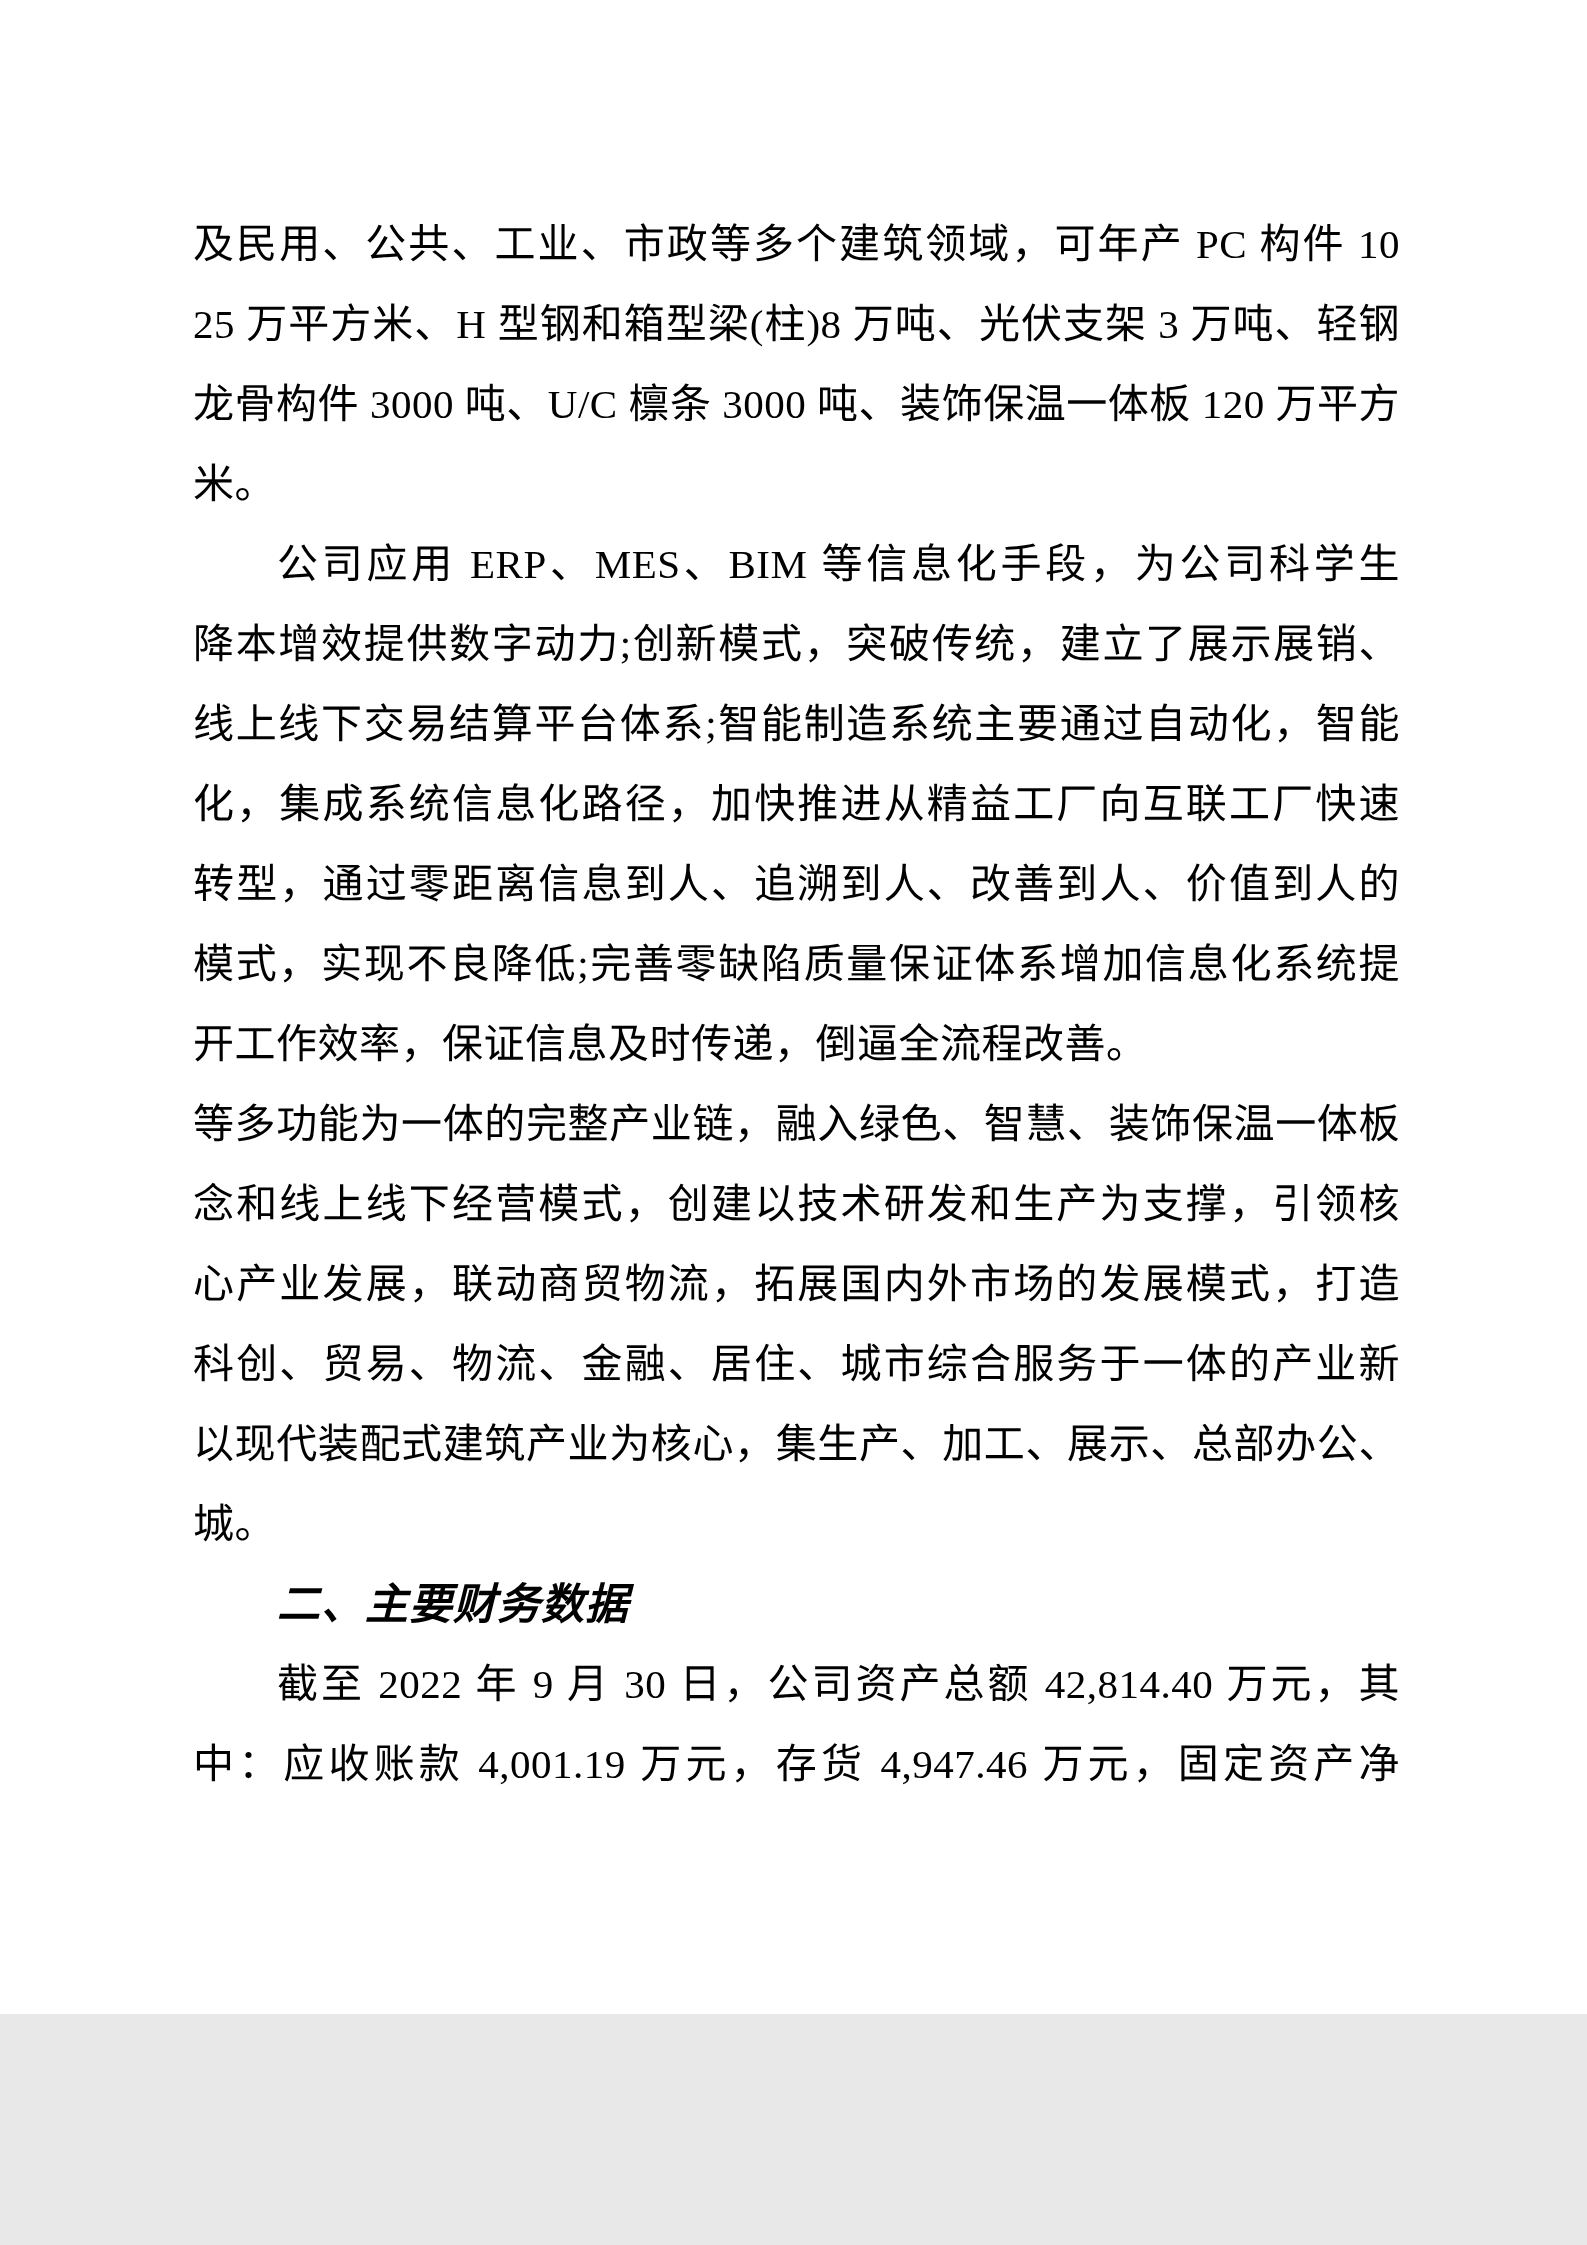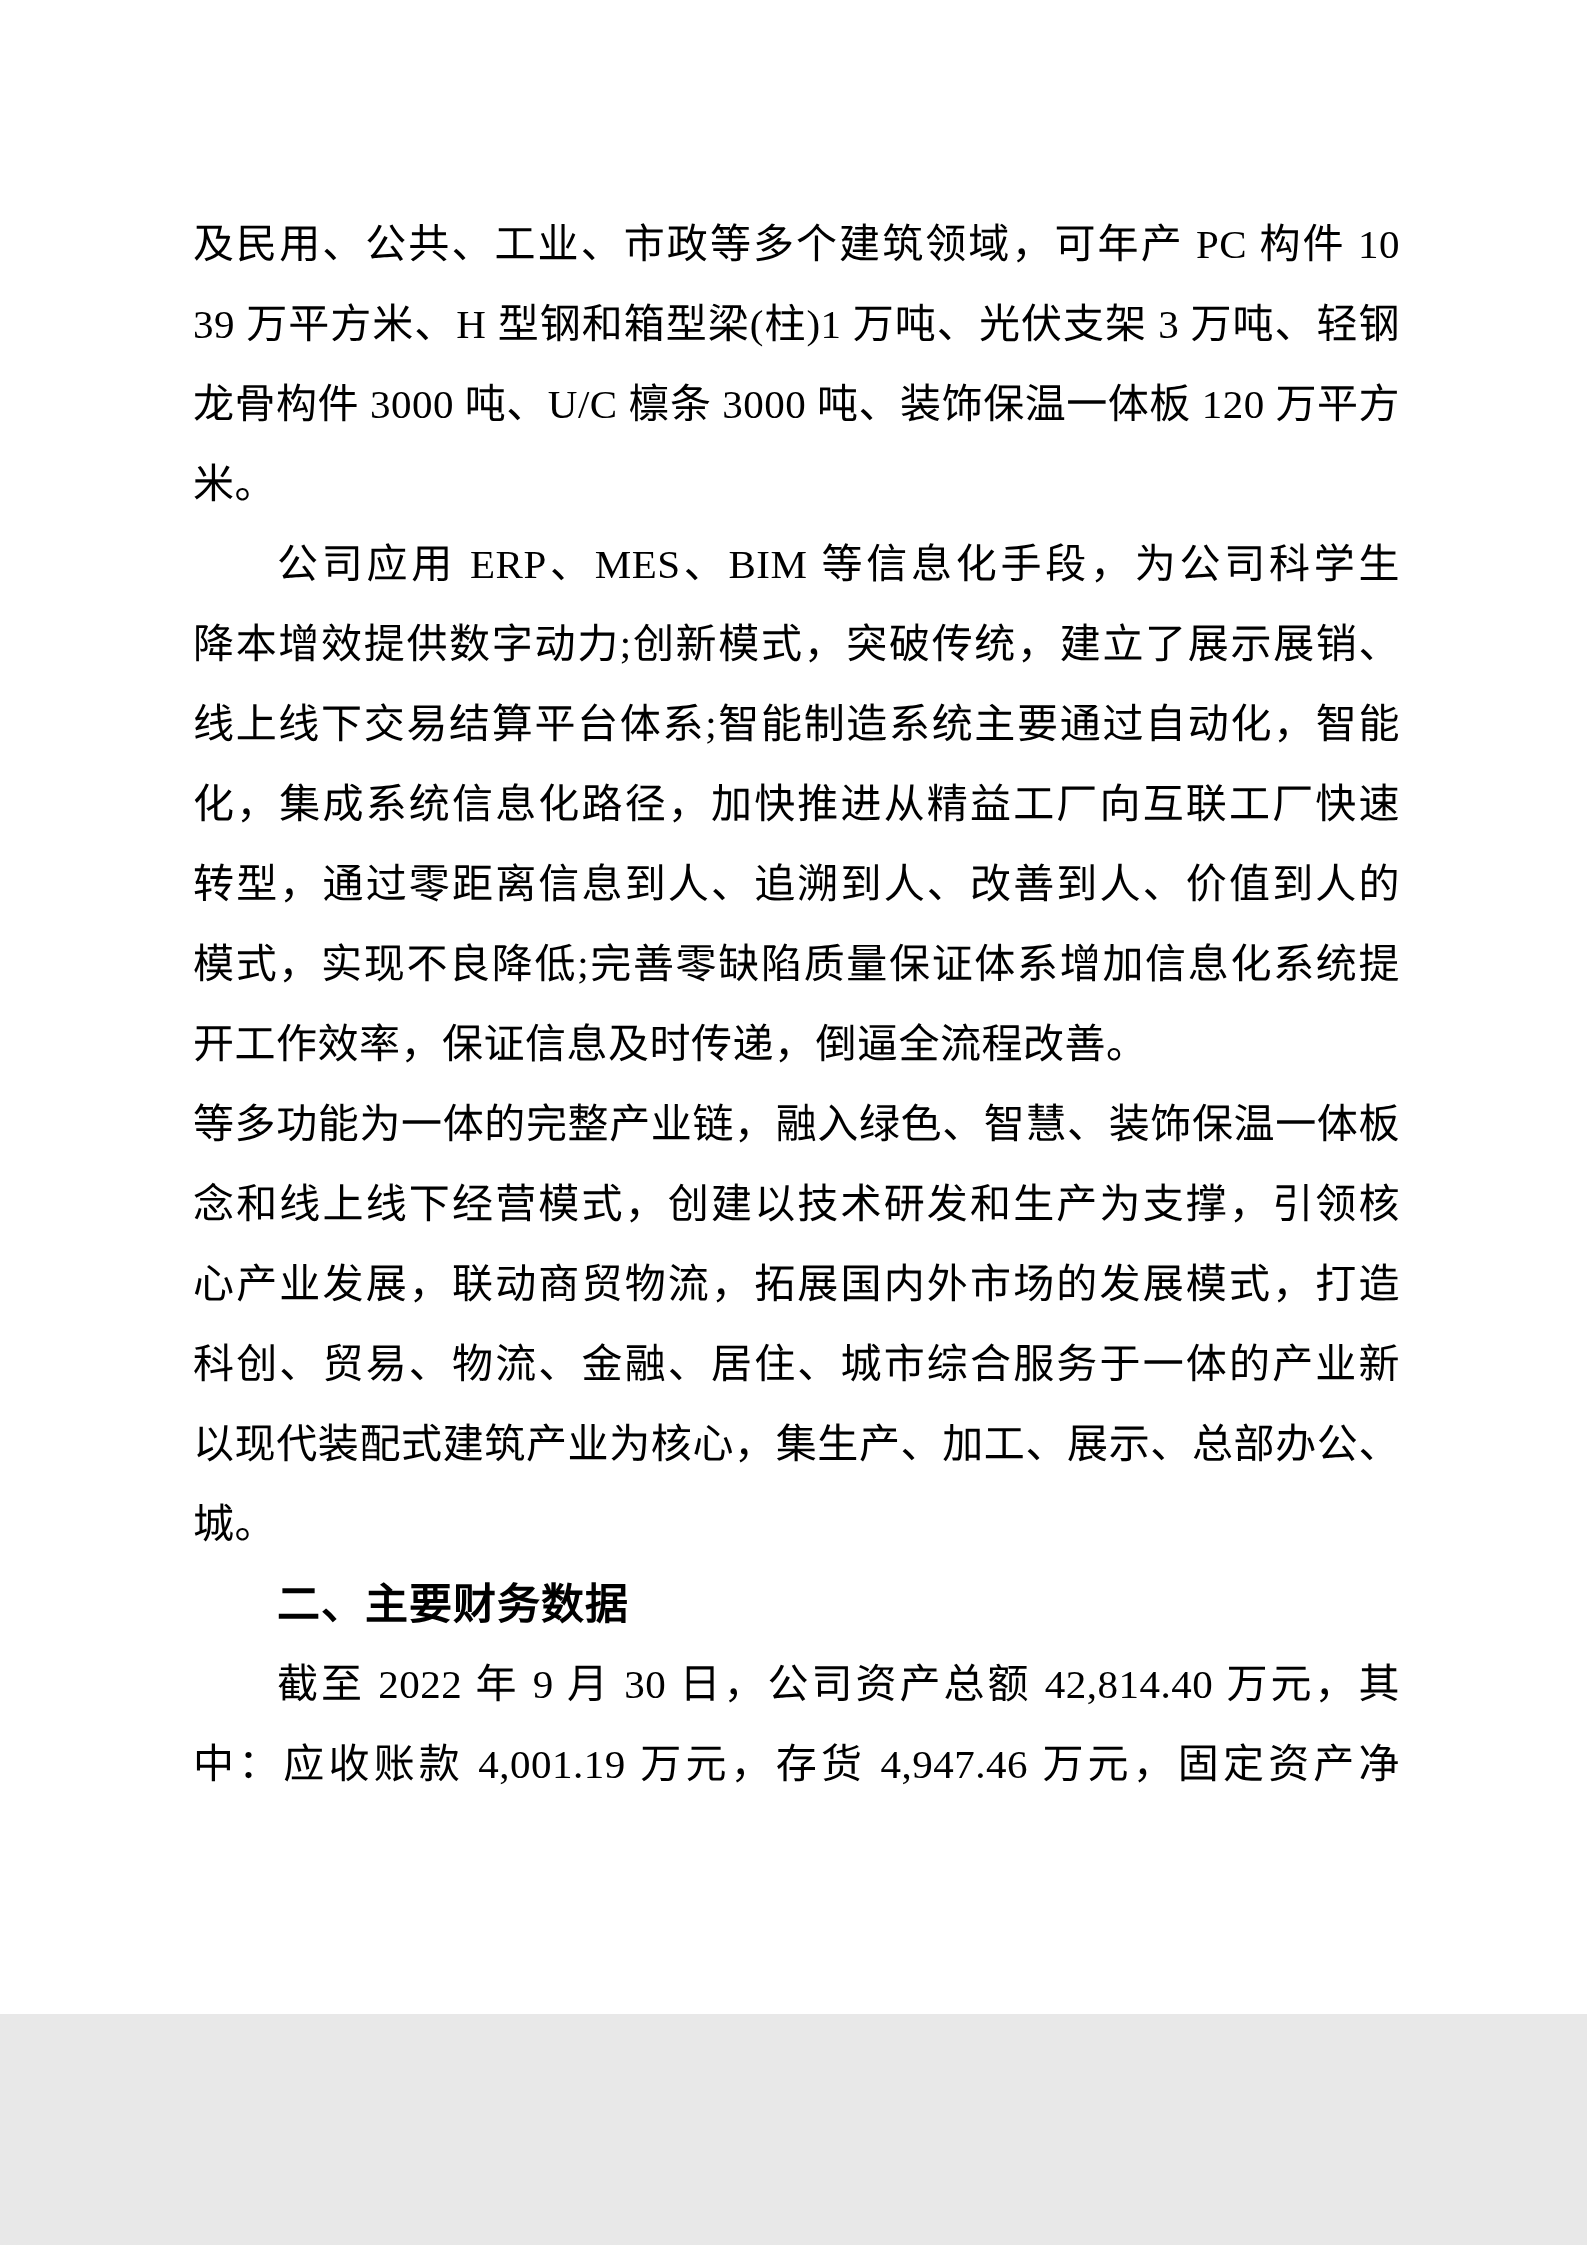--- a/index.html
+++ b/index.html
@@ -41,29 +41,30 @@
   
   .ind {
     padding-left: 84px;
   }
   
   .heading {
     font-family: "Liberation Sans", "DejaVu Sans", sans-serif;
     font-weight: bold;
     font-size: 43px;
     letter-spacing: 1px;
+    font-style: italic;
   }
 </style>
 </head>
 <body>
 
 <div class="page">
   <div class="textblock">
     <div class="line jl">及民用、公共、工业、市政等多个建筑领域，可年产 PC 构件 10</div>
-    <div class="line jl">39 万平方米、H 型钢和箱型梁(柱)1 万吨、光伏支架 3 万吨、轻钢</div>
+    <div class="line jl">25 万平方米、H 型钢和箱型梁(柱)8 万吨、光伏支架 3 万吨、轻钢</div>
     <div class="line jl">龙骨构件 3000 吨、U/C 檩条 3000 吨、装饰保温一体板 120 万平方</div>
     <div class="line">米。</div>
     <div class="line jl ind">公司应用 ERP、MES、BIM 等信息化手段，为公司科学生产、</div>
     <div class="line jl">降本增效提供数字动力;创新模式，突破传统，建立了展示展销、</div>
     <div class="line jl">线上线下交易结算平台体系;智能制造系统主要通过自动化，智能</div>
     <div class="line jl">化，集成系统信息化路径，加快推进从精益工厂向互联工厂快速</div>
     <div class="line jl">转型，通过零距离信息到人、追溯到人、改善到人、价值到人的</div>
     <div class="line jl">模式，实现不良降低;完善零缺陷质量保证体系增加信息化系统提</div>
     <div class="line">开工作效率，保证信息及时传递，倒逼全流程改善。</div>
     <div class="line jl">等多功能为一体的完整产业链，融入绿色、智慧、装饰保温一体板</div>

